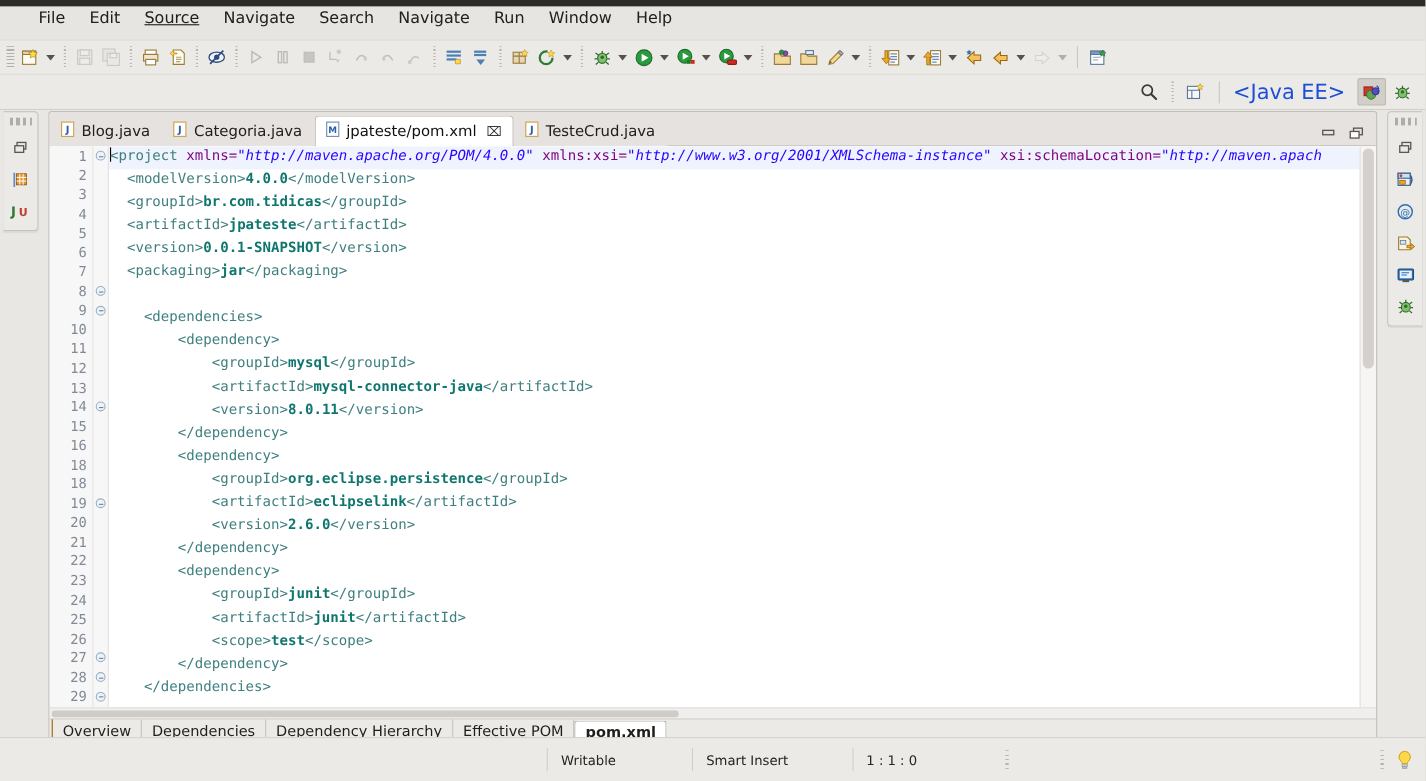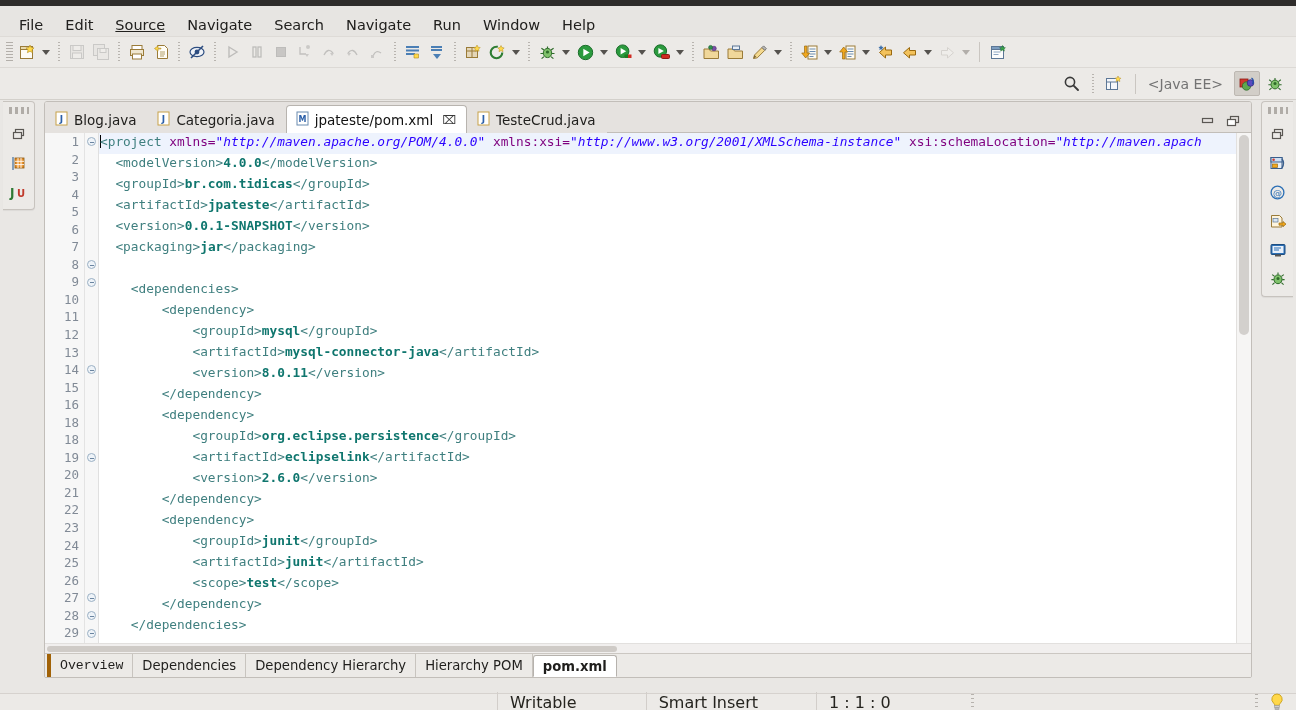--- a/index.html
+++ b/index.html
@@ -13,22 +13,22 @@
     -webkit-font-smoothing: antialiased;
   }
   #app { position: relative; width: 1296px; height: 710px; background: #e9e7e4; }
 
   
   .topstrip { height: 6px; background: #2e2c2a; }
 
   
   .menubar {
     height: 31px; background: #e7e5e2;
-    display: flex; align-items: flex-end;
-    padding-left: 8px;
+    display: flex; align-items: flex-start;
+    padding-left: 24px;
     border-bottom: 1px solid #dedbd7;
   }
   .menu-item {
     padding: 3px 11px;
     font-size: 14.5px;
     color: #21201e;
     cursor: default;
     white-space: nowrap;
   }
   .menu-item u { text-decoration: underline; }
@@ -77,21 +77,21 @@
 
   
   .perspbar {
     height: 32px; background: #eceae7;
     display: flex; align-items: center; justify-content: flex-end;
     padding-right: 8px;
     border-bottom: 1px solid #d3d0cb;
     gap: 2px;
   }
   .persp-label {
-    font-size: 14px; color: #737373; padding: 0 9px 0 4px;
+    font-size: 19px; color: #1d4ed8; padding: 0 9px 0 4px;
   }
   .persp-btn {
     width: 26px; height: 25px; display: flex; align-items: center; justify-content: center;
     border-radius: 2px;
   }
   .persp-btn.active { background: #d2cec8; border: 1px solid #bdb8b2; }
 
   
   .mainarea {
     position: absolute; left: 0; right: 0; top: 101px; bottom: 27px;
@@ -267,37 +267,37 @@
     border-top: 1px solid #cbc7c2;
     padding: 0 2px;
   }
   .ptab {
     display: flex; align-items: center;
     padding: 0 9px;
     font-size: 13.2px; color: #1f1e1c;
     border-right: 1px solid #c8c4bf;
     white-space: nowrap;
   }
-  .ptab:first-child { border-left: 4px solid #a16207; font-family: Liberation Mono, monospace; }
+  .ptab:first-child { border-left: 1px solid #a16207; }
   .ptab.active {
     background: #ffffff;
     border: 1px solid #b6b2ad;
     border-bottom-color: #fff;
     border-radius: 3px 3px 0 0;
     font-weight: bold;
     margin-top: 1px;
   }
 
   
   .statusbar {
-    position: absolute; left: 0; right: 0; bottom: 0; height: 17px;
+    position: absolute; left: 0; right: 0; bottom: 0; height: 40px;
     background: #eceae7;
     border-top: 1px solid #d6d2ce;
     display: flex; align-items: center;
-    font-size: 16px; color: #25241f;
+    font-size: 12px; color: #25241f;
   }
   .st-cell {
     height: 21px; display: flex; align-items: center;
     padding: 0 12px;
     border-left: 1px solid #d2cecA;
     white-space: nowrap;
   }
   .st-dots {
     width: 3px; height: 17px; margin: 0 10px;
     background-image: repeating-linear-gradient(to bottom, #b6b2ad 0 1px, transparent 1px 4px);
@@ -884,21 +884,21 @@
       </div>
 
       <div class="hscroll">
         <div class="thumb"></div>
       </div>
 
       <div class="pagetabs">
         <div class="ptab">Overview</div>
         <div class="ptab">Dependencies</div>
         <div class="ptab">Dependency Hierarchy</div>
-        <div class="ptab">Hierarchy POM</div>
+        <div class="ptab">Effective POM</div>
         <div class="ptab active">pom.xml</div>
       </div>
 
     </div>
   </div>
 
   <div class="statusbar">
     <div style="width:497px"></div>
     <div class="st-cell">Writable</div>
     <div style="width:57px"></div>

